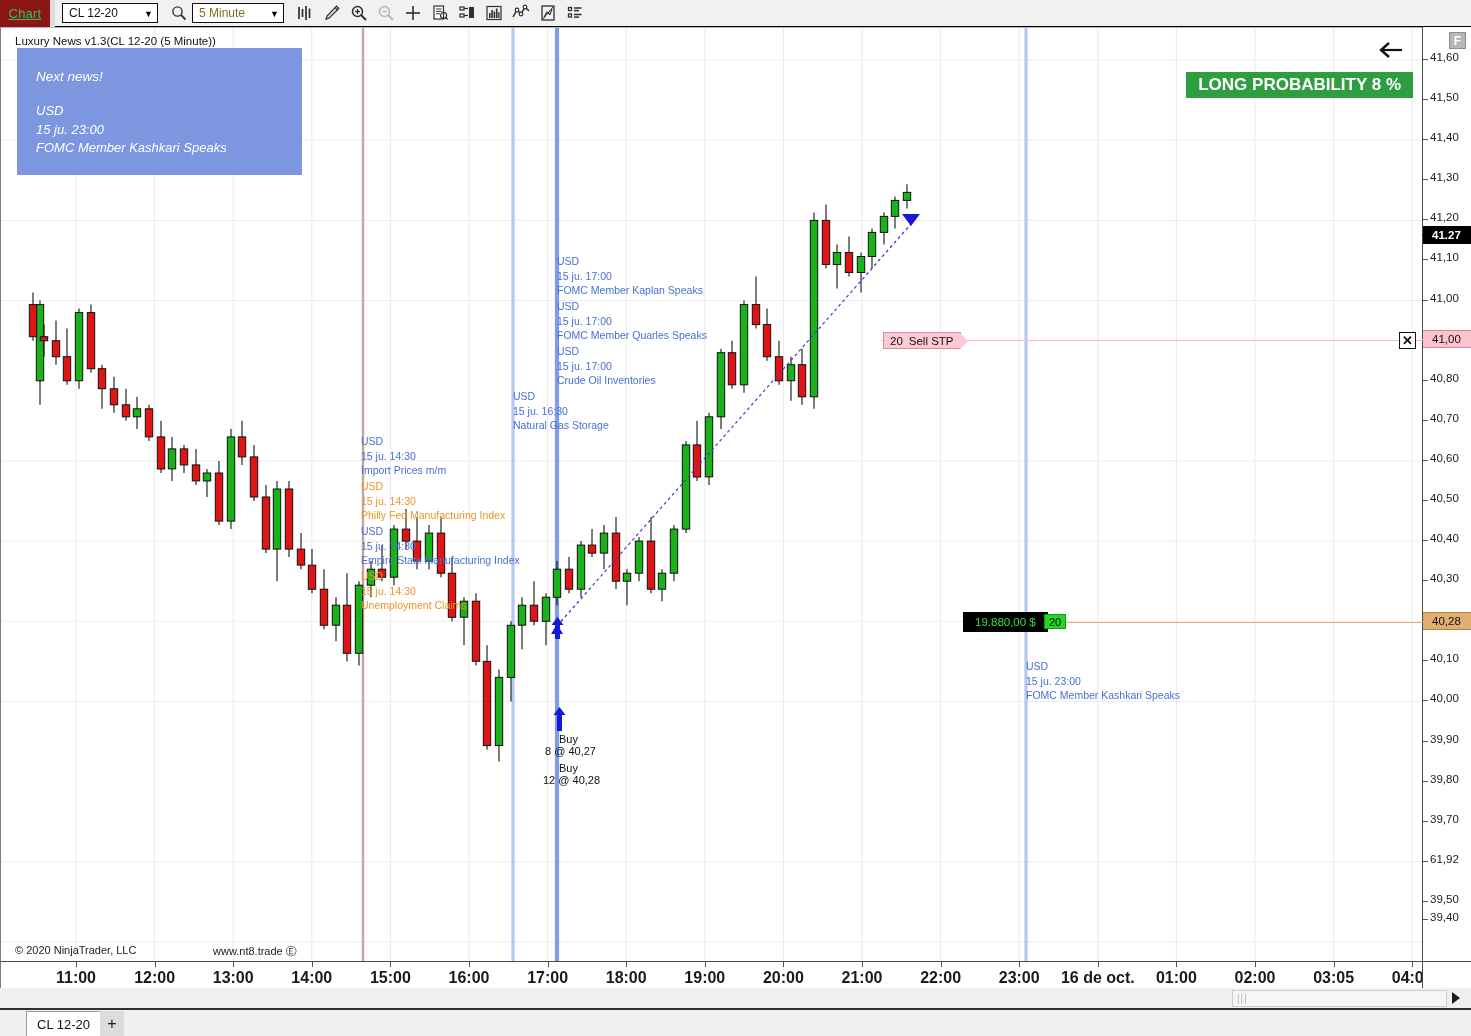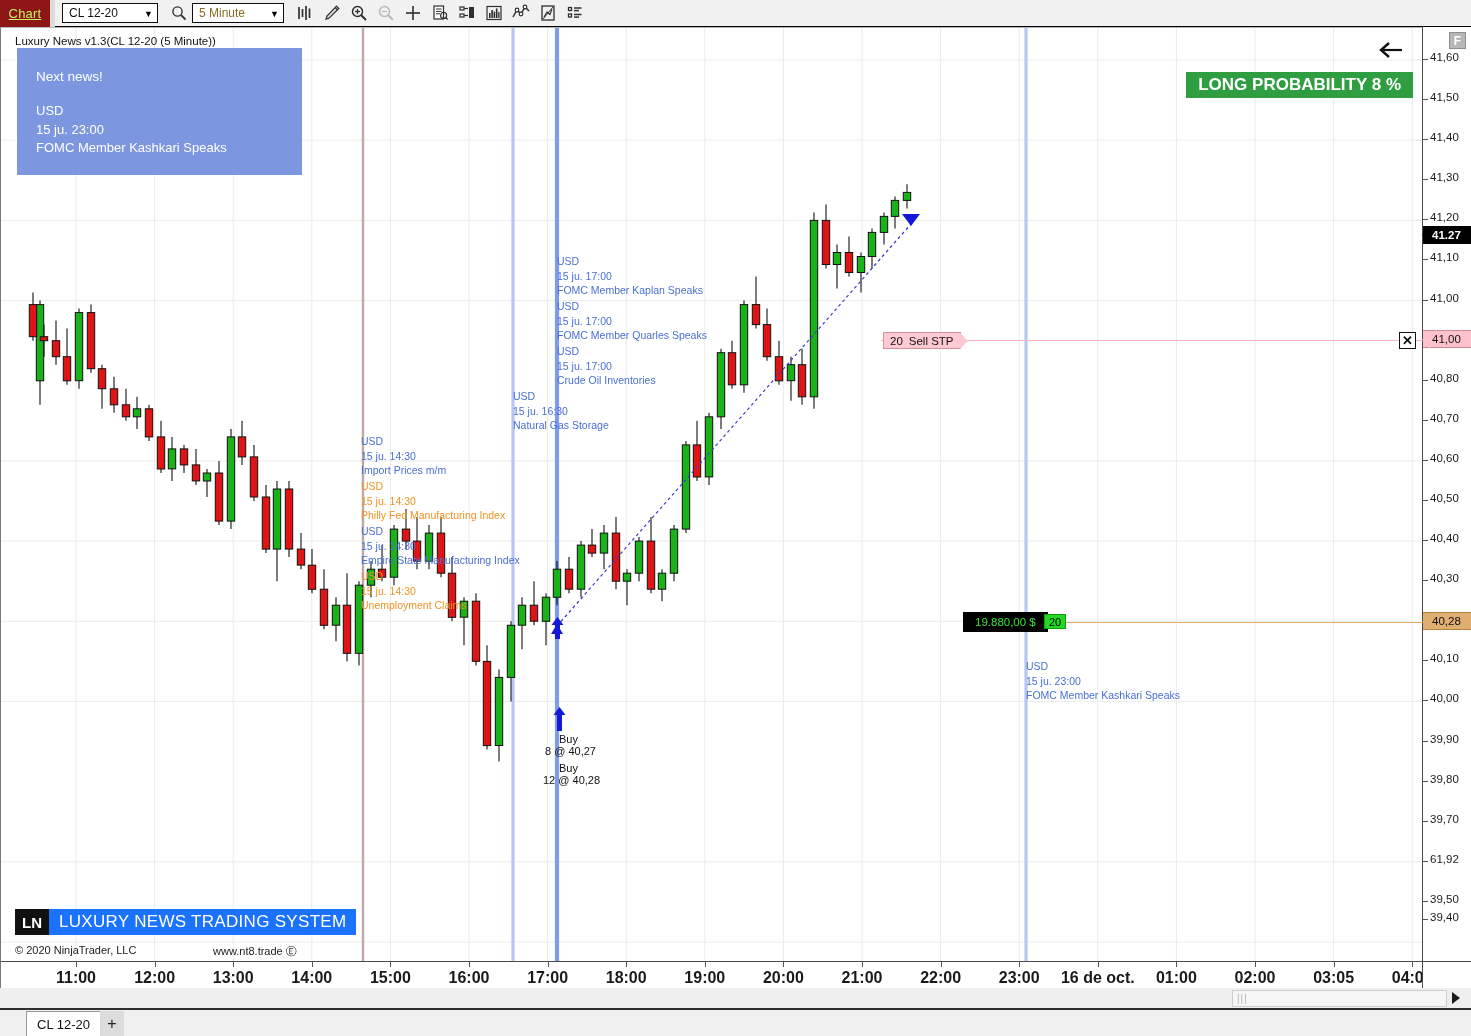--- a/index.html
+++ b/index.html
@@ -10,21 +10,21 @@
   }
   #app{ position:relative; width:1471px; height:1036px; background:#f0f0f0; }
 
   
   #toolbar{
     position:absolute; left:0; top:0; width:1471px; height:27px;
     background:#f1f1f1; border-bottom:1px solid #000;
     display:flex; align-items:center;
   }
   .chart-tab{
-    width:50px; height:27px; background:#8d1515; color:#bef264;
+    width:50px; height:27px; background:#8d1515; color:#22c55e;
     display:flex; align-items:center; justify-content:center;
     font-size:13px; letter-spacing:.2px;text-decoration:underline;
   }
   .tb-sep{ width:5px; height:27px; background:#dcdcdc; }
   .tb-gap{ width:7px; }
   .combo{
     position:relative; height:20px; border:1px solid #0f0f0f; background:#fff;
     display:flex; align-items:center; font-size:12px; color:#111; padding-left:6px;
   }
   .combo.instrument{ width:96px; }
@@ -131,21 +131,21 @@
     background:#dcdcdc; display:flex; align-items:center; justify-content:center;
     font-size:16px; color:#222;
   }
 
   
   #ind-title{
     position:absolute; left:14px; top:7px; font-size:11.5px; color:#111; white-space:nowrap;
   }
   #news-box{
     position:absolute; left:16px; top:20px; width:285px; height:127px;
-    background:#7d96e0; color:#fff;
+    background:#7d96e0; color:#fff;font-style:italic;
   }
   #news-box .nb-head{ position:absolute; left:19px; top:21px; font-size:13.5px;}
   #news-box .nb-l1{ position:absolute; left:19px; top:55px; font-size:13px;}
   #news-box .nb-l2{ position:absolute; left:19px; top:74px; font-size:13px;}
   #news-box .nb-l3{ position:absolute; left:19px; top:92px; font-size:13px;}
 
   
   #longprob{
     position:absolute; right:9px; top:44px; height:26px;
     background:#2f9e41; color:#fff; font-size:17px; font-weight:bold;
@@ -615,24 +615,20 @@
       <div class="buy-arrow" style="left:550px;top:589px;">
         <svg width="13" height="22" viewBox="0 0 13 22">
             <polygon points="6.5,0 12.5,8 9,8 9,22 4,22 4,8 0.5,8" fill="#1418d8"></polygon>
           </svg>
       </div>
       <div class="buy-label" style="left:547px;top:705px;">Buy</div>
       <div class="buy-label" style="left:533px;top:717px;">8 @ 40,27</div>
       <div class="buy-label" style="left:547px;top:734px;">Buy</div>
       <div class="buy-label" style="left:531px;top:746px;">12 @ 40,28</div>
 
-      <div id="wm">
-        <div class="ln">LN</div>
-        <div class="lnt">LUXURY NEWS TRADING SYSTEM</div>
-      </div>
       <div id="copyright">© 2020 NinjaTrader, LLC</div>
       <div id="nt8">www.nt8.trade Ⓔ</div>
     </div>
   </div>
 
   <div id="price-axis">
     <div class="f-btn">F</div>
     <div id="ptick-host">
         <div class="ptick" style="top: 32.0687px;">
           <i></i>

